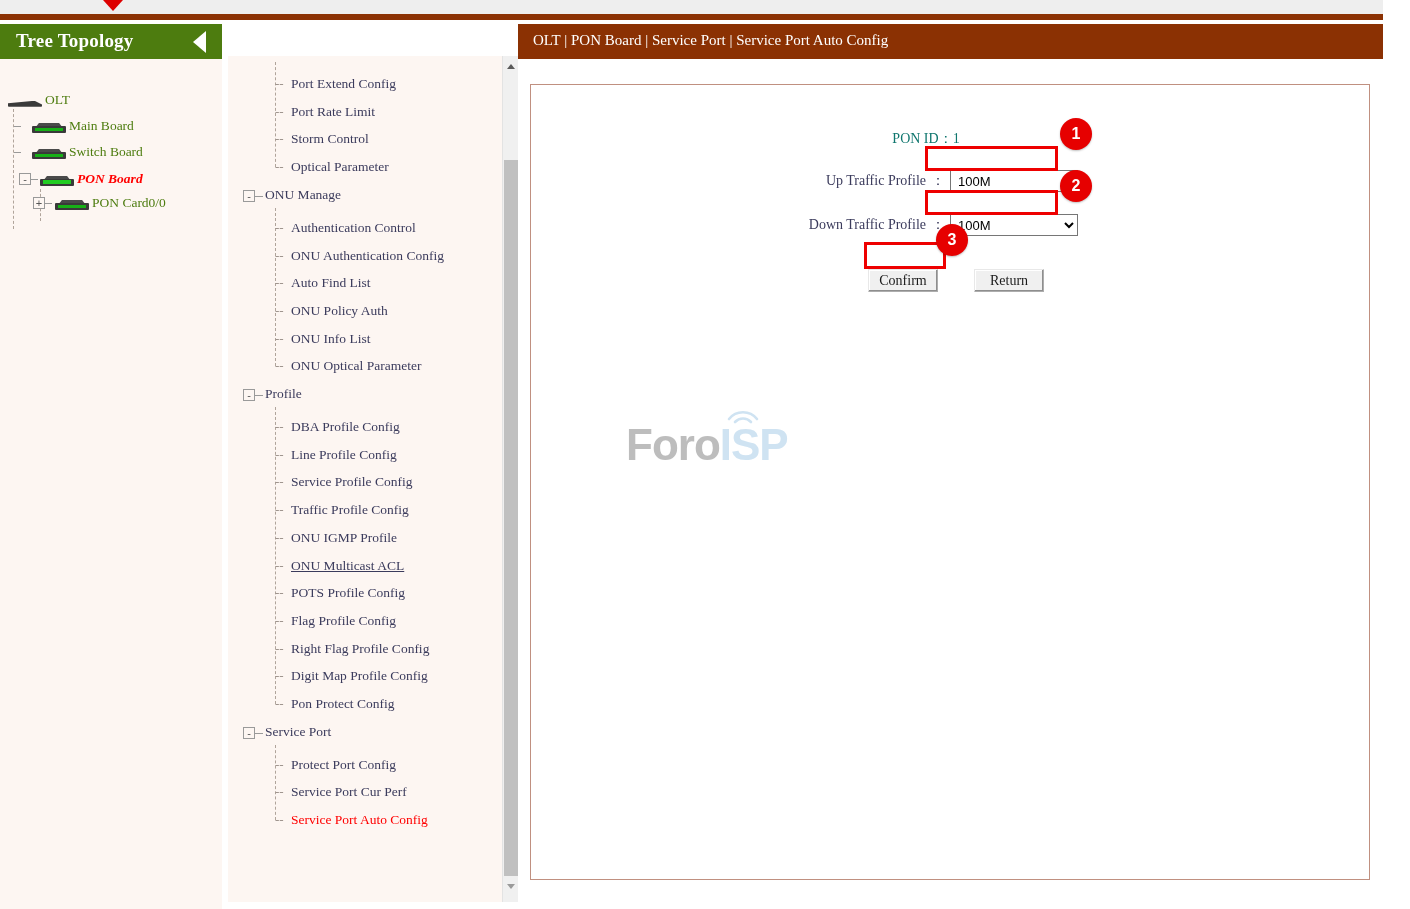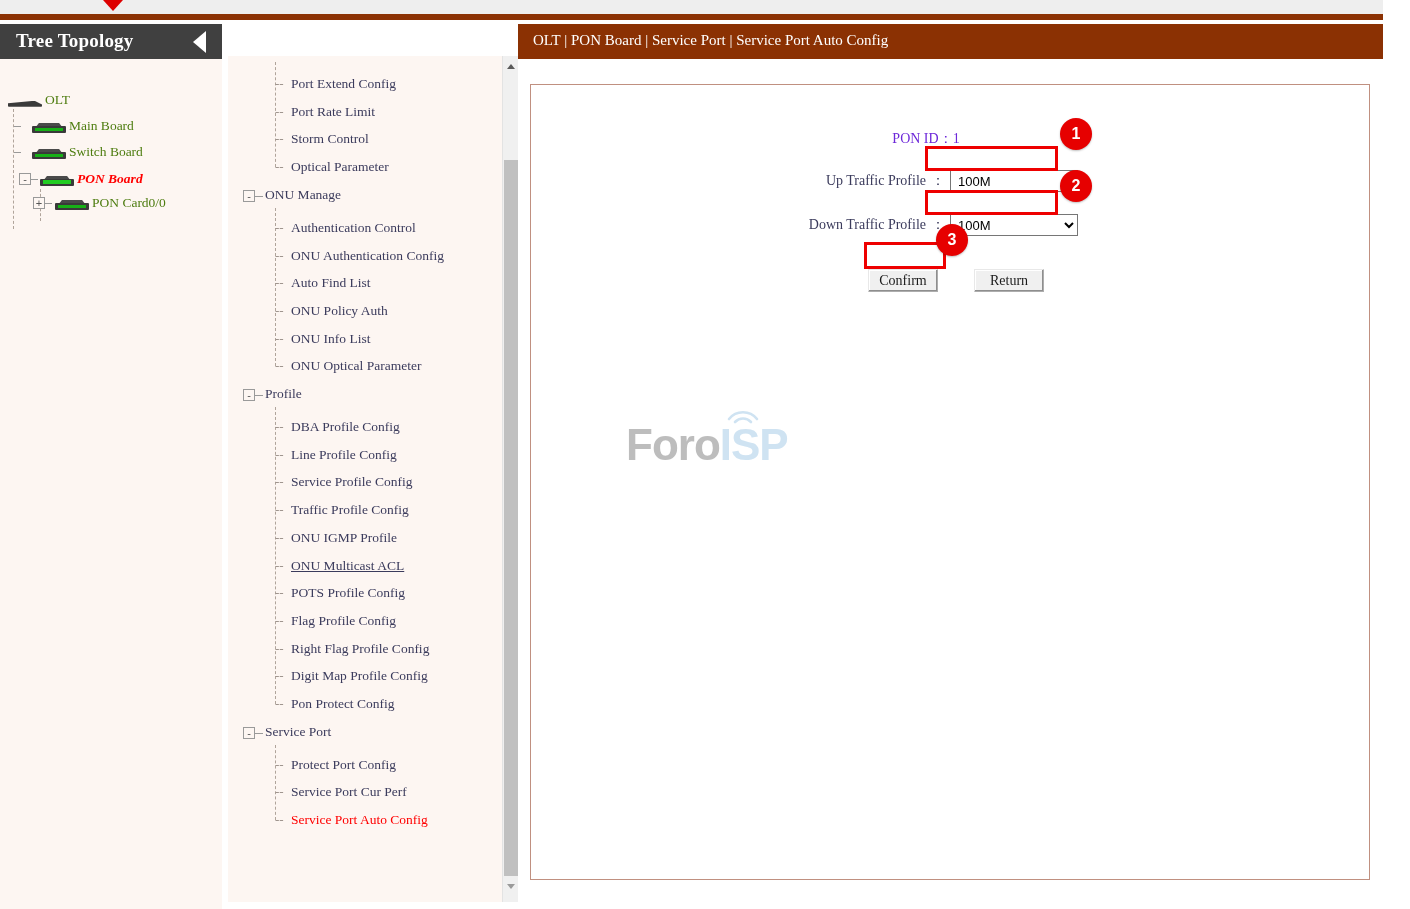--- a/index.html
+++ b/index.html
@@ -35,21 +35,21 @@
     position:absolute; left:0; top:20px; width:1410px; height:4px; background:#ffffff;
   }
 
   
   .tree-panel {
     position:absolute; left:0; top:24px; width:222px; height:885px;
     background:#fdf6f2;
   }
   .tree-header {
     position:absolute; left:0; top:0; width:222px; height:35px;
-    background:#404040;
+    background:#4d7c0f;
   }
   .tree-header-title {
     position:absolute; left:16px; top:6px;
     font-size:19px; font-weight:bold; color:#ffffff;
     font-family:"Liberation Serif", serif;
     letter-spacing:0.2px;
   }
   .tree-collapse {
     position:absolute; left:193px; top:7px;
     width:0;height:0;
@@ -162,21 +162,21 @@
   .content-box {
     position:absolute; left:12px; top:60px; width:840px; height:796px;
     border:1px solid #c09080;
     background:#ffffff;
   }
 
   
   .form-area { position:relative; width:100%; height:100%; }
   .row-ponid {
     position:absolute; left:0; top:45px; width:790px; text-align:center;
-    font-size:14px; color:#6d28d9; font-family:"Liberation Serif", serif;
+    font-size:14px; color:#0f766e; font-family:"Liberation Serif", serif;
   }
   .frow {
     position:absolute; display:flex; align-items:center;
   }
   .frow .flabel {
     width:120px; text-align:right; font-size:14px; color:#3b3b5c;
     font-family:"Liberation Serif", serif; white-space:nowrap;
   }
   .frow .fcolon { margin:0 5px; font-size:14px; color:#3b3b5c; }
   select.fsel {

